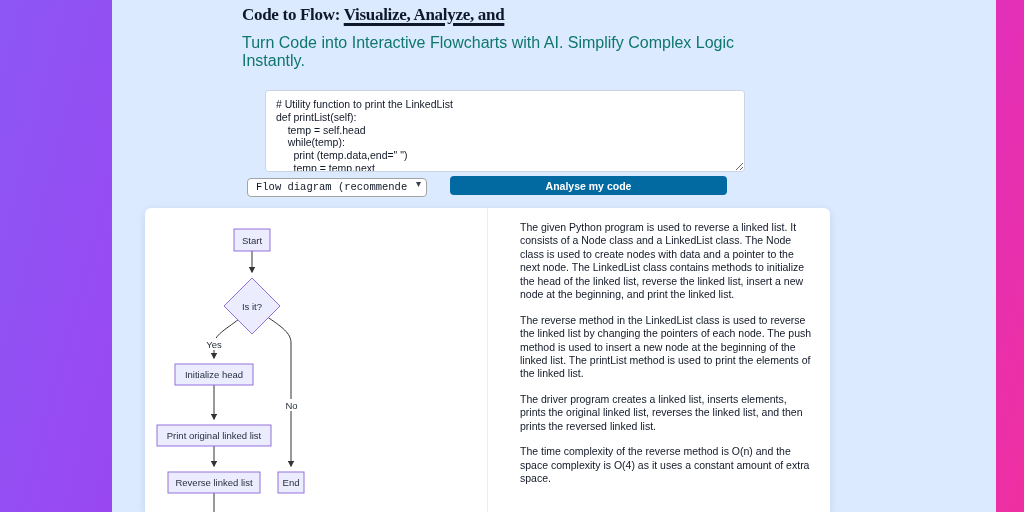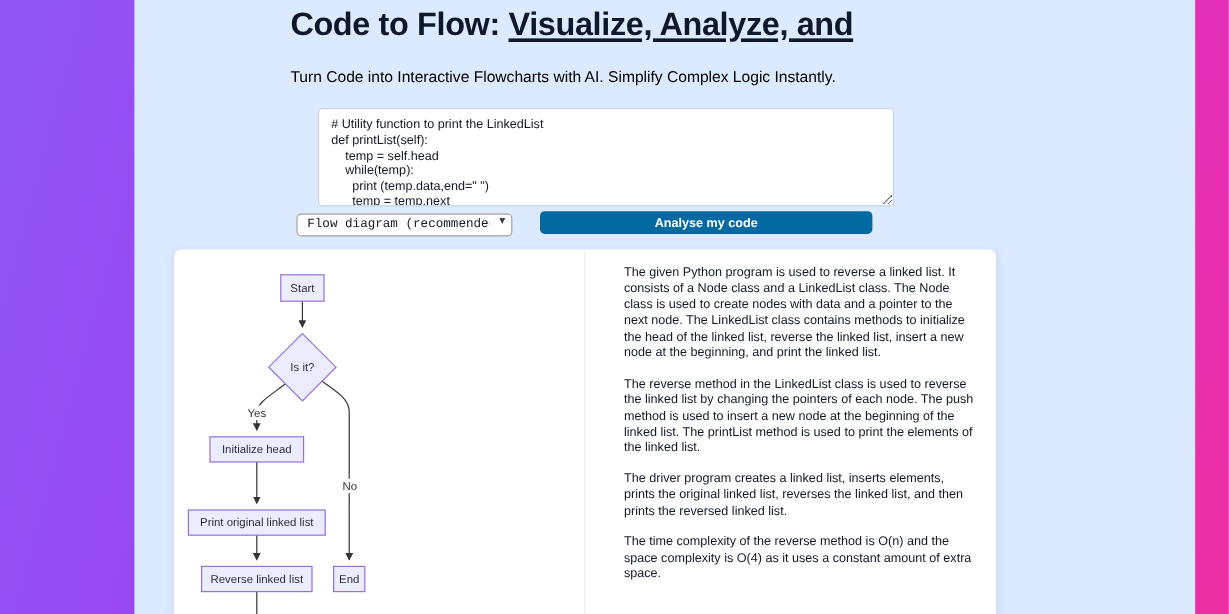--- a/index.html
+++ b/index.html
@@ -7,24 +7,24 @@
   body {
     font-family:"Liberation Sans", sans-serif;
     background: linear-gradient(105deg, #8d57f5 0%, #a13dee 35%, #d431d6 70%, #ee2fa0 100%);
   }
   .panel {
     position:absolute; left:112px; top:0; width:884px; height:512px;
     background:#dbeafe; overflow:hidden;
   }
   .hero { position:absolute; left:130px; top:5px; width:520px; }
   .hero h1 {
-    font-size:27px; font-weight:800; color:#0f172a; line-height:1.16; letter-spacing:-0.3px;
+    font-size:17px; font-weight:800; color:#0f172a; line-height:1.16; letter-spacing:-0.3px;font-family:Liberation Serif, serif;
   }
   .u { text-decoration:underline; text-decoration-thickness:3px; text-underline-offset:3px; }
-  .subtitle { margin-top:20px; font-size:13px; color:#000000; }
+  .subtitle { margin-top:9px; font-size:16px; color:#0f766e; }
 
   .code-input {
     position:absolute; left:135px; top:90px; width:480px; height:82px;
     background:#fff; border:1px solid #cbd5e1; border-radius:4px;
     padding:7px 10px; font-family:"Liberation Sans", sans-serif;
     font-size:10.5px; line-height:12.8px; color:#111827;
     resize:vertical; overflow-y:scroll; outline:none;margin-left:18px;
   }
   .code-input::-webkit-scrollbar{ width:9px; }
   .code-input::-webkit-scrollbar-track{ background:#fff; }

